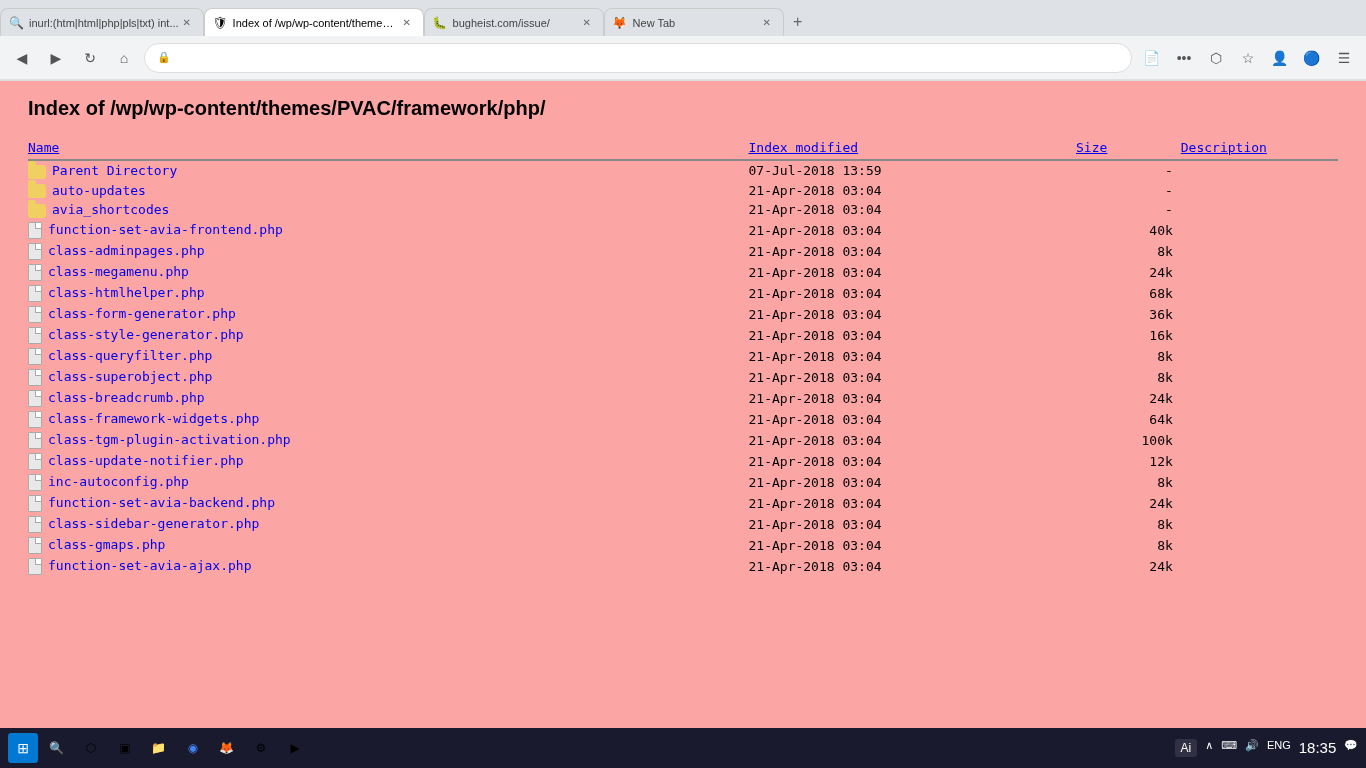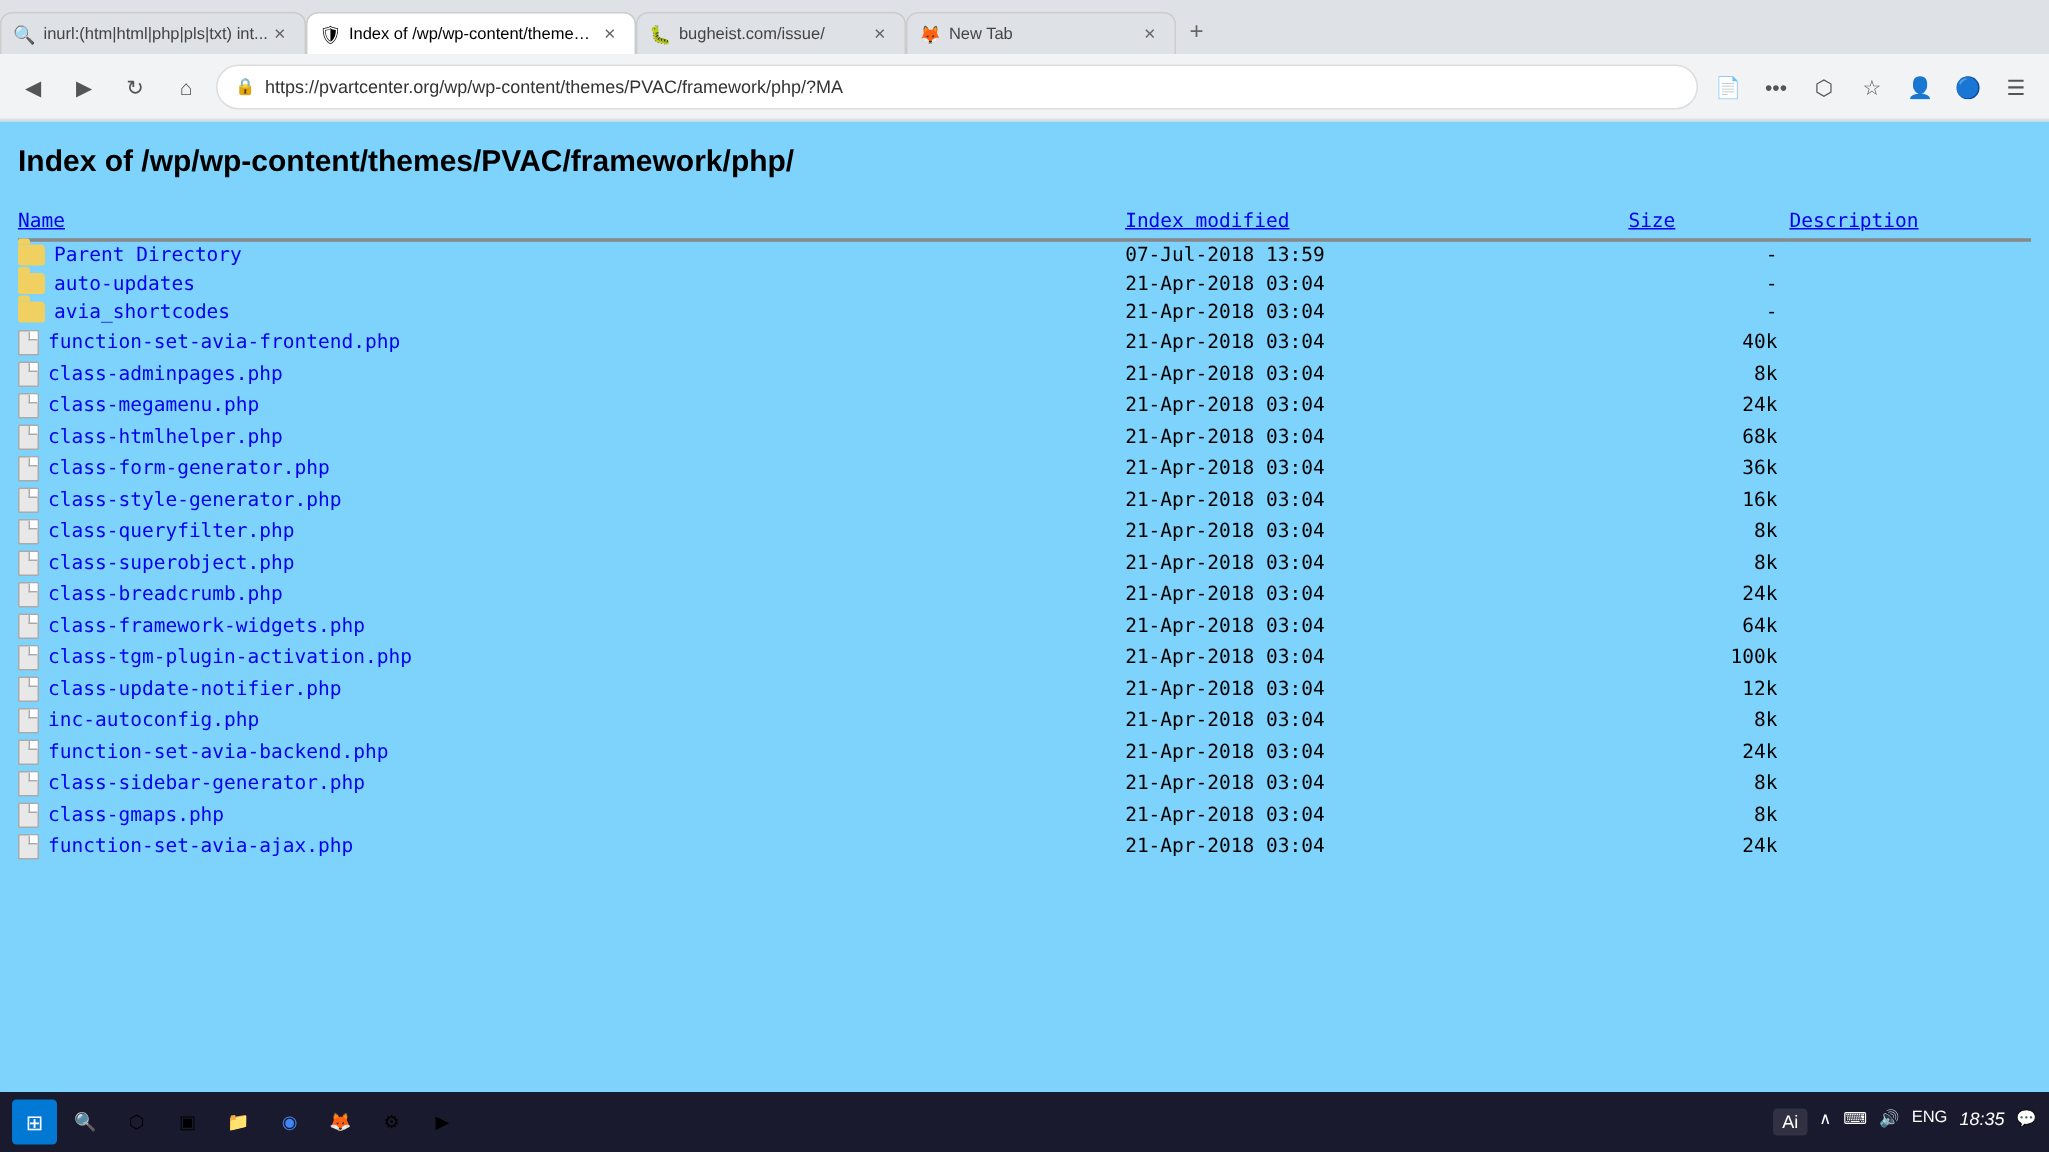--- a/index.html
+++ b/index.html
@@ -124,22 +124,22 @@
       background: transparent;
     }
     .nav-extra-btns {
       display: flex;
       align-items: center;
       gap: 4px;
     }
 
     
     .page-content {
-      background: #7dd3fc;
-      padding: 16px 12px;
+      background: #fca5a5;
+      padding: 16px 28px;
       height: calc(768px - 80px - 40px);
       overflow-y: auto;
     }
 
     .page-title {
       font-size: 20px;
       font-weight: bold;
       color: #000;
       margin-bottom: 16px;
     }
@@ -272,22 +272,21 @@
       margin-left: auto;
       display: flex;
       align-items: flex-start;
       gap: 8px;
       color: #fff;
       font-size: 11px;
     }
     .taskbar-time {
       text-align: right;
       color: #fff;
-      font-size: 12px;
-      font-style: italic;
+      font-size: 15px;
     }
     .taskbar-ai {
       color: #fff;
       font-size: 12px;
       background: rgba(255,255,255,0.1);
       padding: 2px 6px;
       border-radius: 3px;
     }
     ::-webkit-scrollbar { width: 10px; }
     ::-webkit-scrollbar-track { background: #f1f1f1; }
@@ -322,21 +321,20 @@
     <div class="tab-new">+</div>
   </div>
 
   <div class="nav-bar">
     <button class="nav-btn">◀</button>
     <button class="nav-btn">▶</button>
     <button class="nav-btn">↻</button>
     <button class="nav-btn">⌂</button>
     <div class="address-bar">
       <span class="address-bar-icon">🔒</span>
-      <input class="address-input" type="text" value="https://pvartcenter.org/wp/wp-content/themes/PVAC/framework/php/?MA" style="">
     </div>
     <div class="nav-extra-btns">
       <button class="nav-btn">📄</button>
       <button class="nav-btn">•••</button>
       <button class="nav-btn">⬡</button>
       <button class="nav-btn">☆</button>
       <button class="nav-btn">👤</button>
       <button class="nav-btn">🔵</button>
       <button class="nav-btn">☰</button>
     </div>

